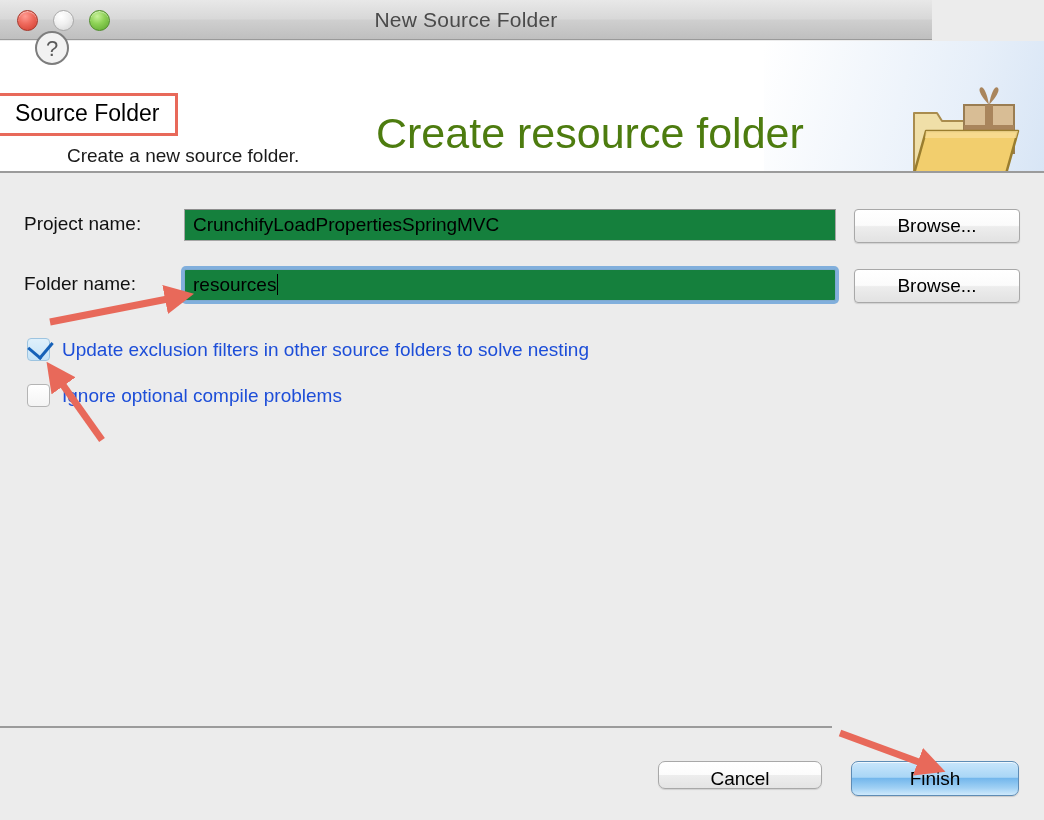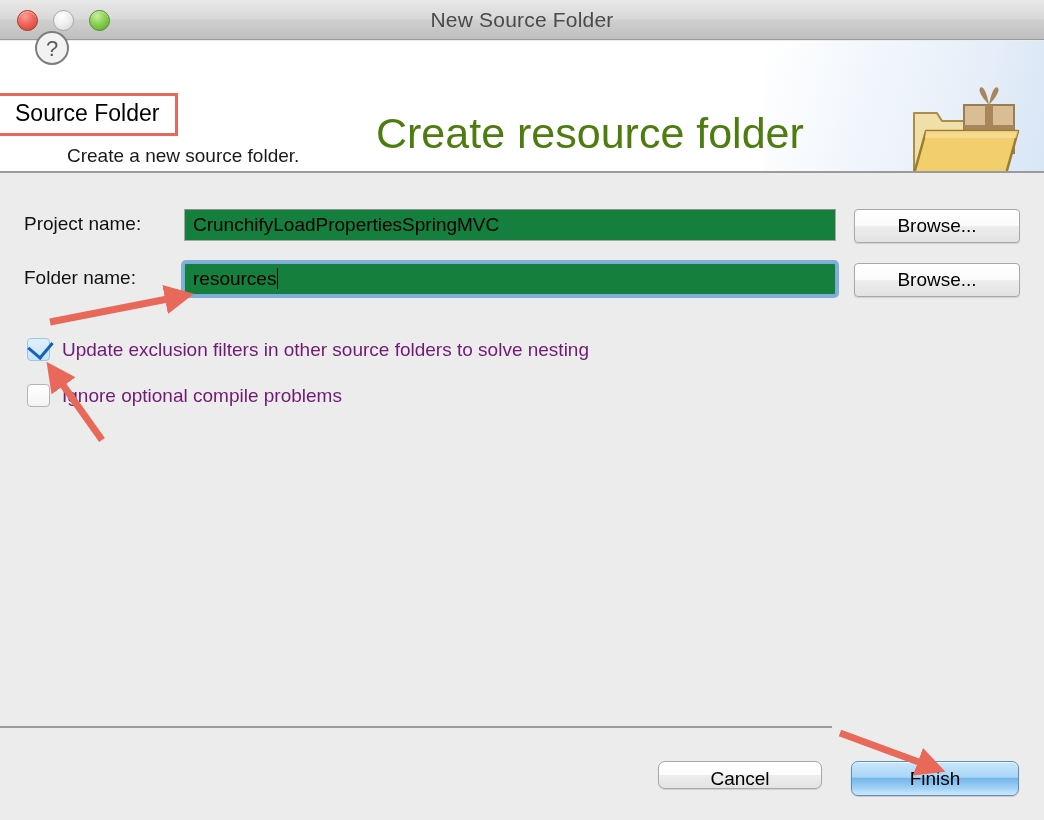--- a/index.html
+++ b/index.html
@@ -18,21 +18,21 @@
     height: 820px;
     overflow: hidden;
     background: #ececec;
     box-sizing: border-box;
   }
 
   
   .titlebar {
     position: absolute;
     left: 0; top: 0;
-    width: 1044px;
+    width: 932px;
     height: 40px;
     background: linear-gradient(to bottom, #e8e8e8 0%, #d8d8d8 48%, #cfcfcf 52%, #bfbfbf 100%);
     border-bottom: 1px solid #9a9a9a;
     box-sizing: border-box;
   }
   .titlebar-title {
     position: absolute;
     left: 0; right: 0;
     top: 8px;
     text-align: center;
@@ -138,21 +138,21 @@
     box-sizing: border-box;
   }
 
   .field-row {
     position: absolute;
     left: 0;
     width: 1044px;
     height: 34px;
   }
   .row-project { top: 34px; }
-  .row-folder  { top: 88px; text-decoration: underline; }
+  .row-folder  { top: 94px; text-decoration: underline; }
 
   .field-label {
     position: absolute;
     left: 24px;
     top: 4px;
     font-size: 19px;
     color: #111111;
     white-space: nowrap;
   }
 
@@ -237,21 +237,21 @@
     height: 18px;
     border-right: 3.5px solid #1661b8;
     border-bottom: 3.5px solid #1661b8;
     transform: rotate(40deg);
   }
   .checkbox-label {
     position: absolute;
     left: 62px;
     top: 0px;
     font-size: 19px;
-    color: #701a75;
+    color: #1d4ed8;
     white-space: nowrap;
     line-height: 24px;
   }
 
   
   .footer {
     position: absolute;
     left: 0;
     top: 729px;
     width: 1044px;

